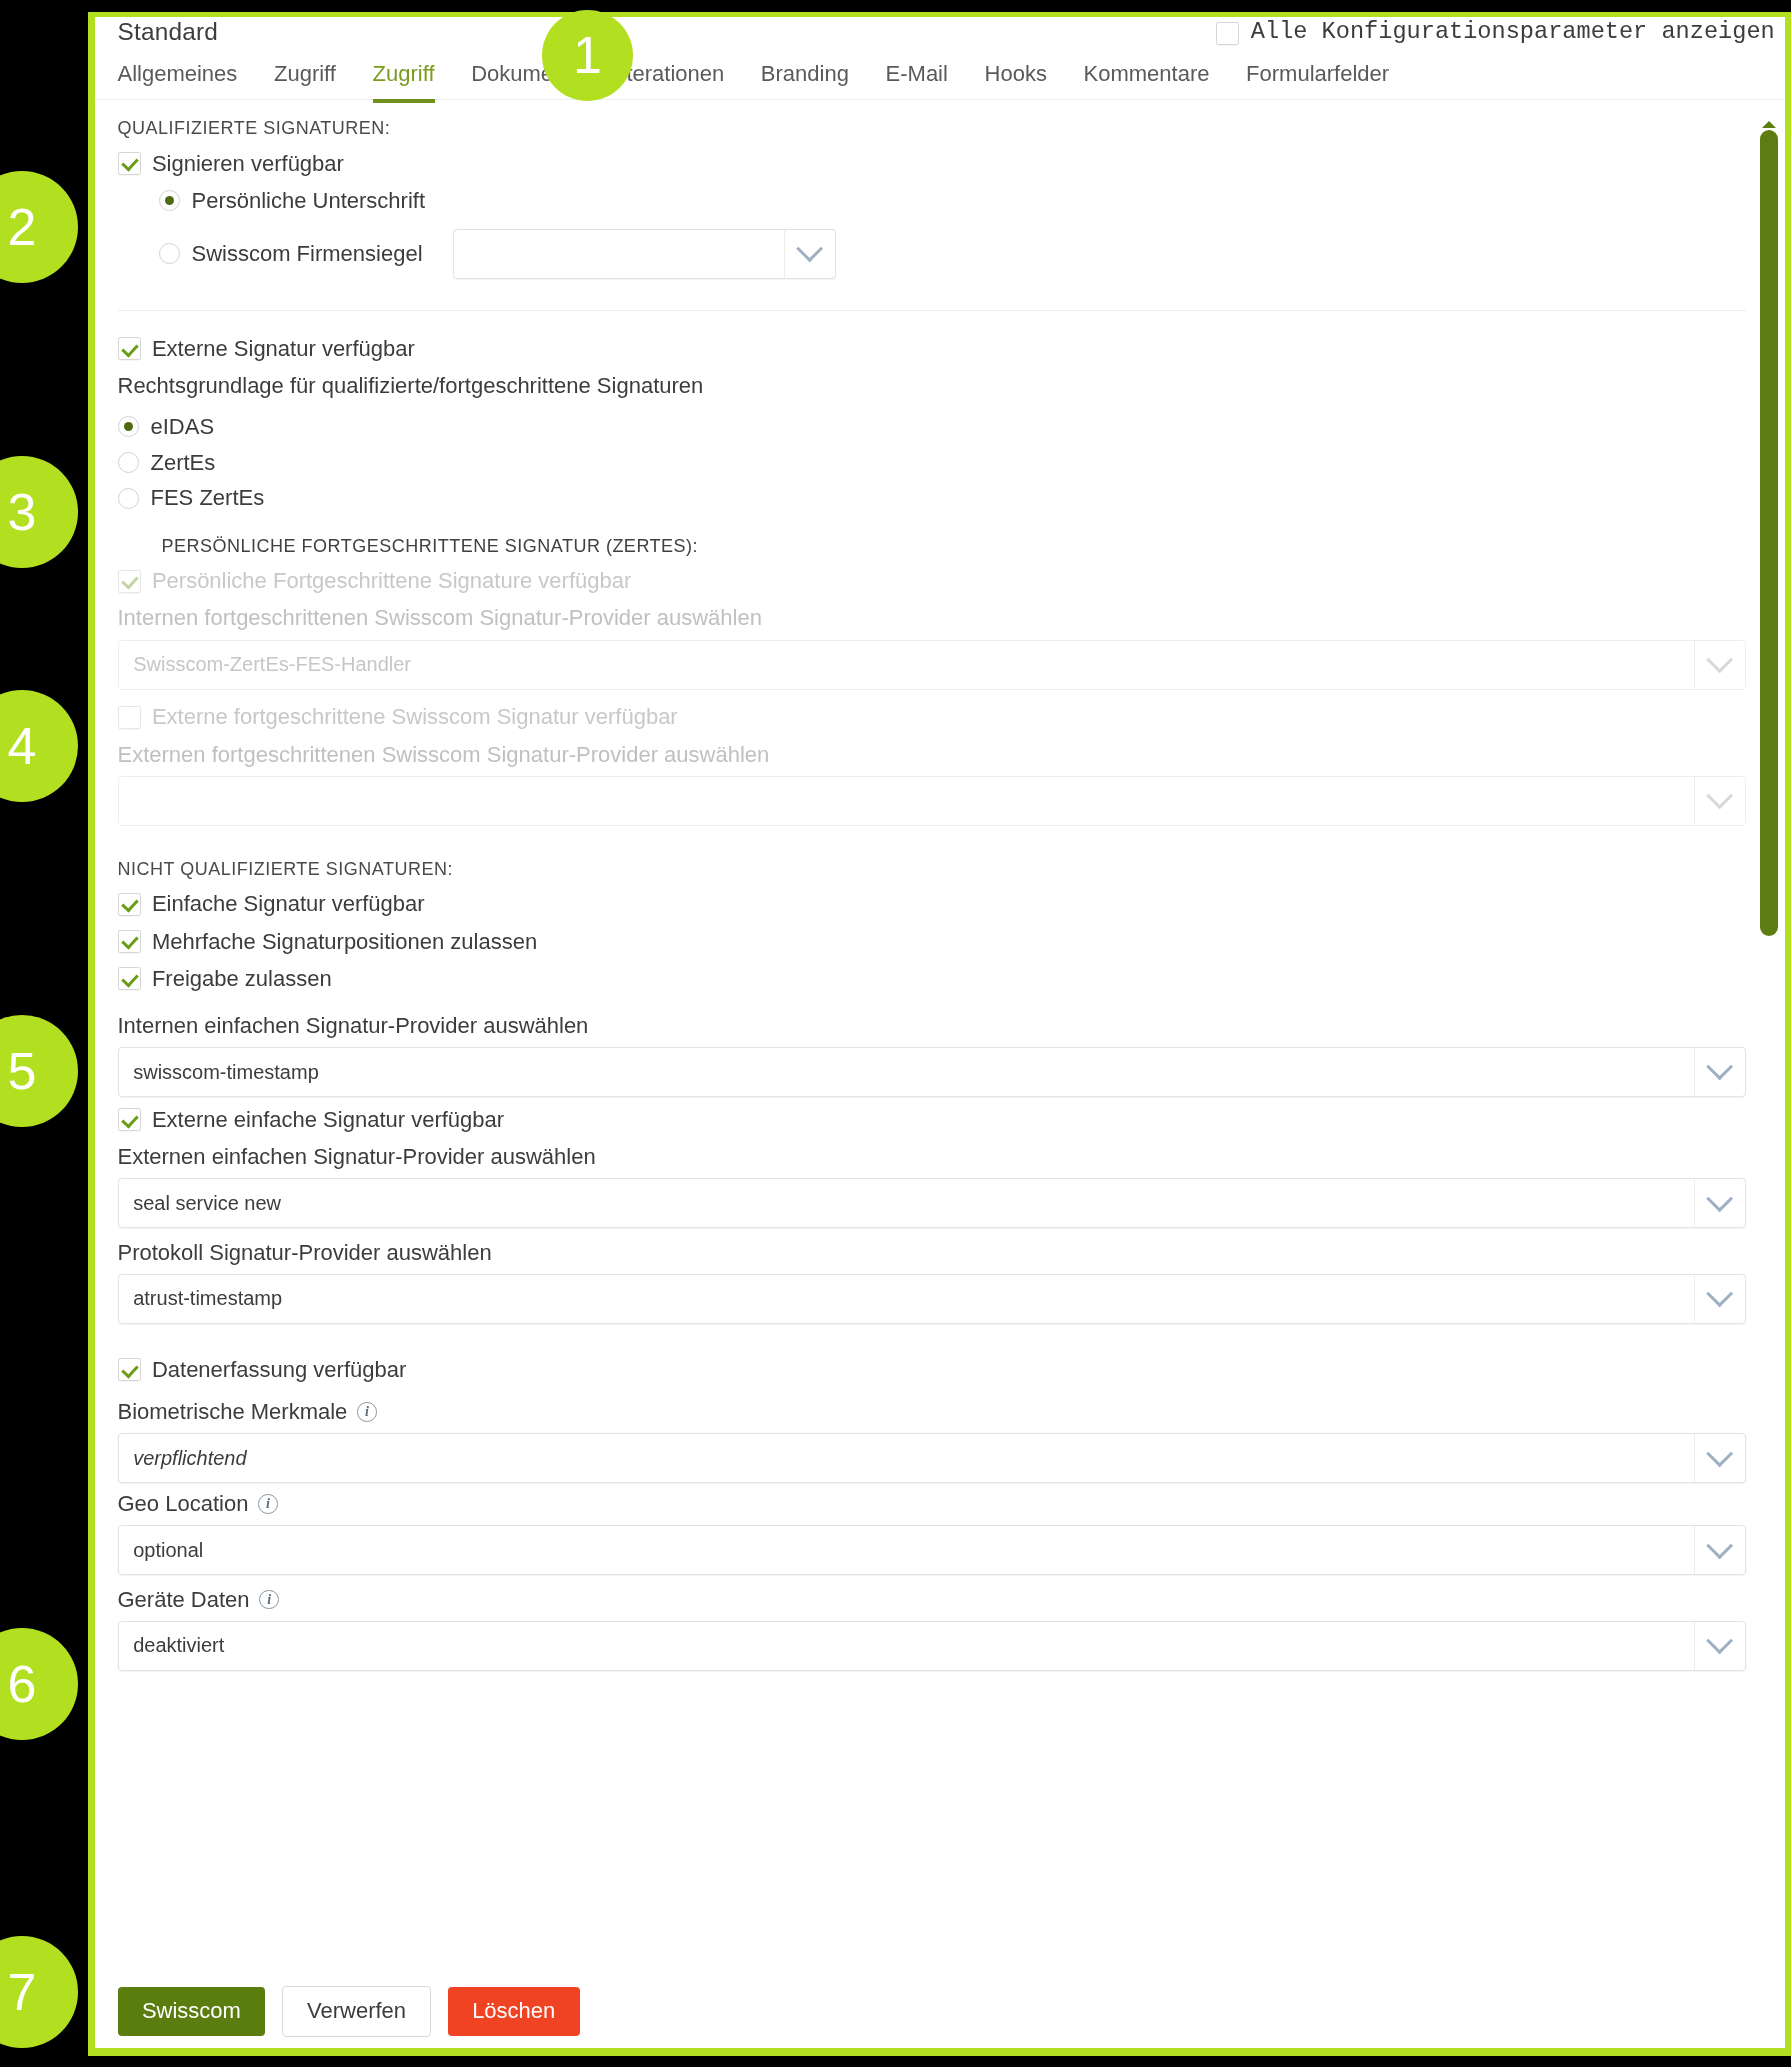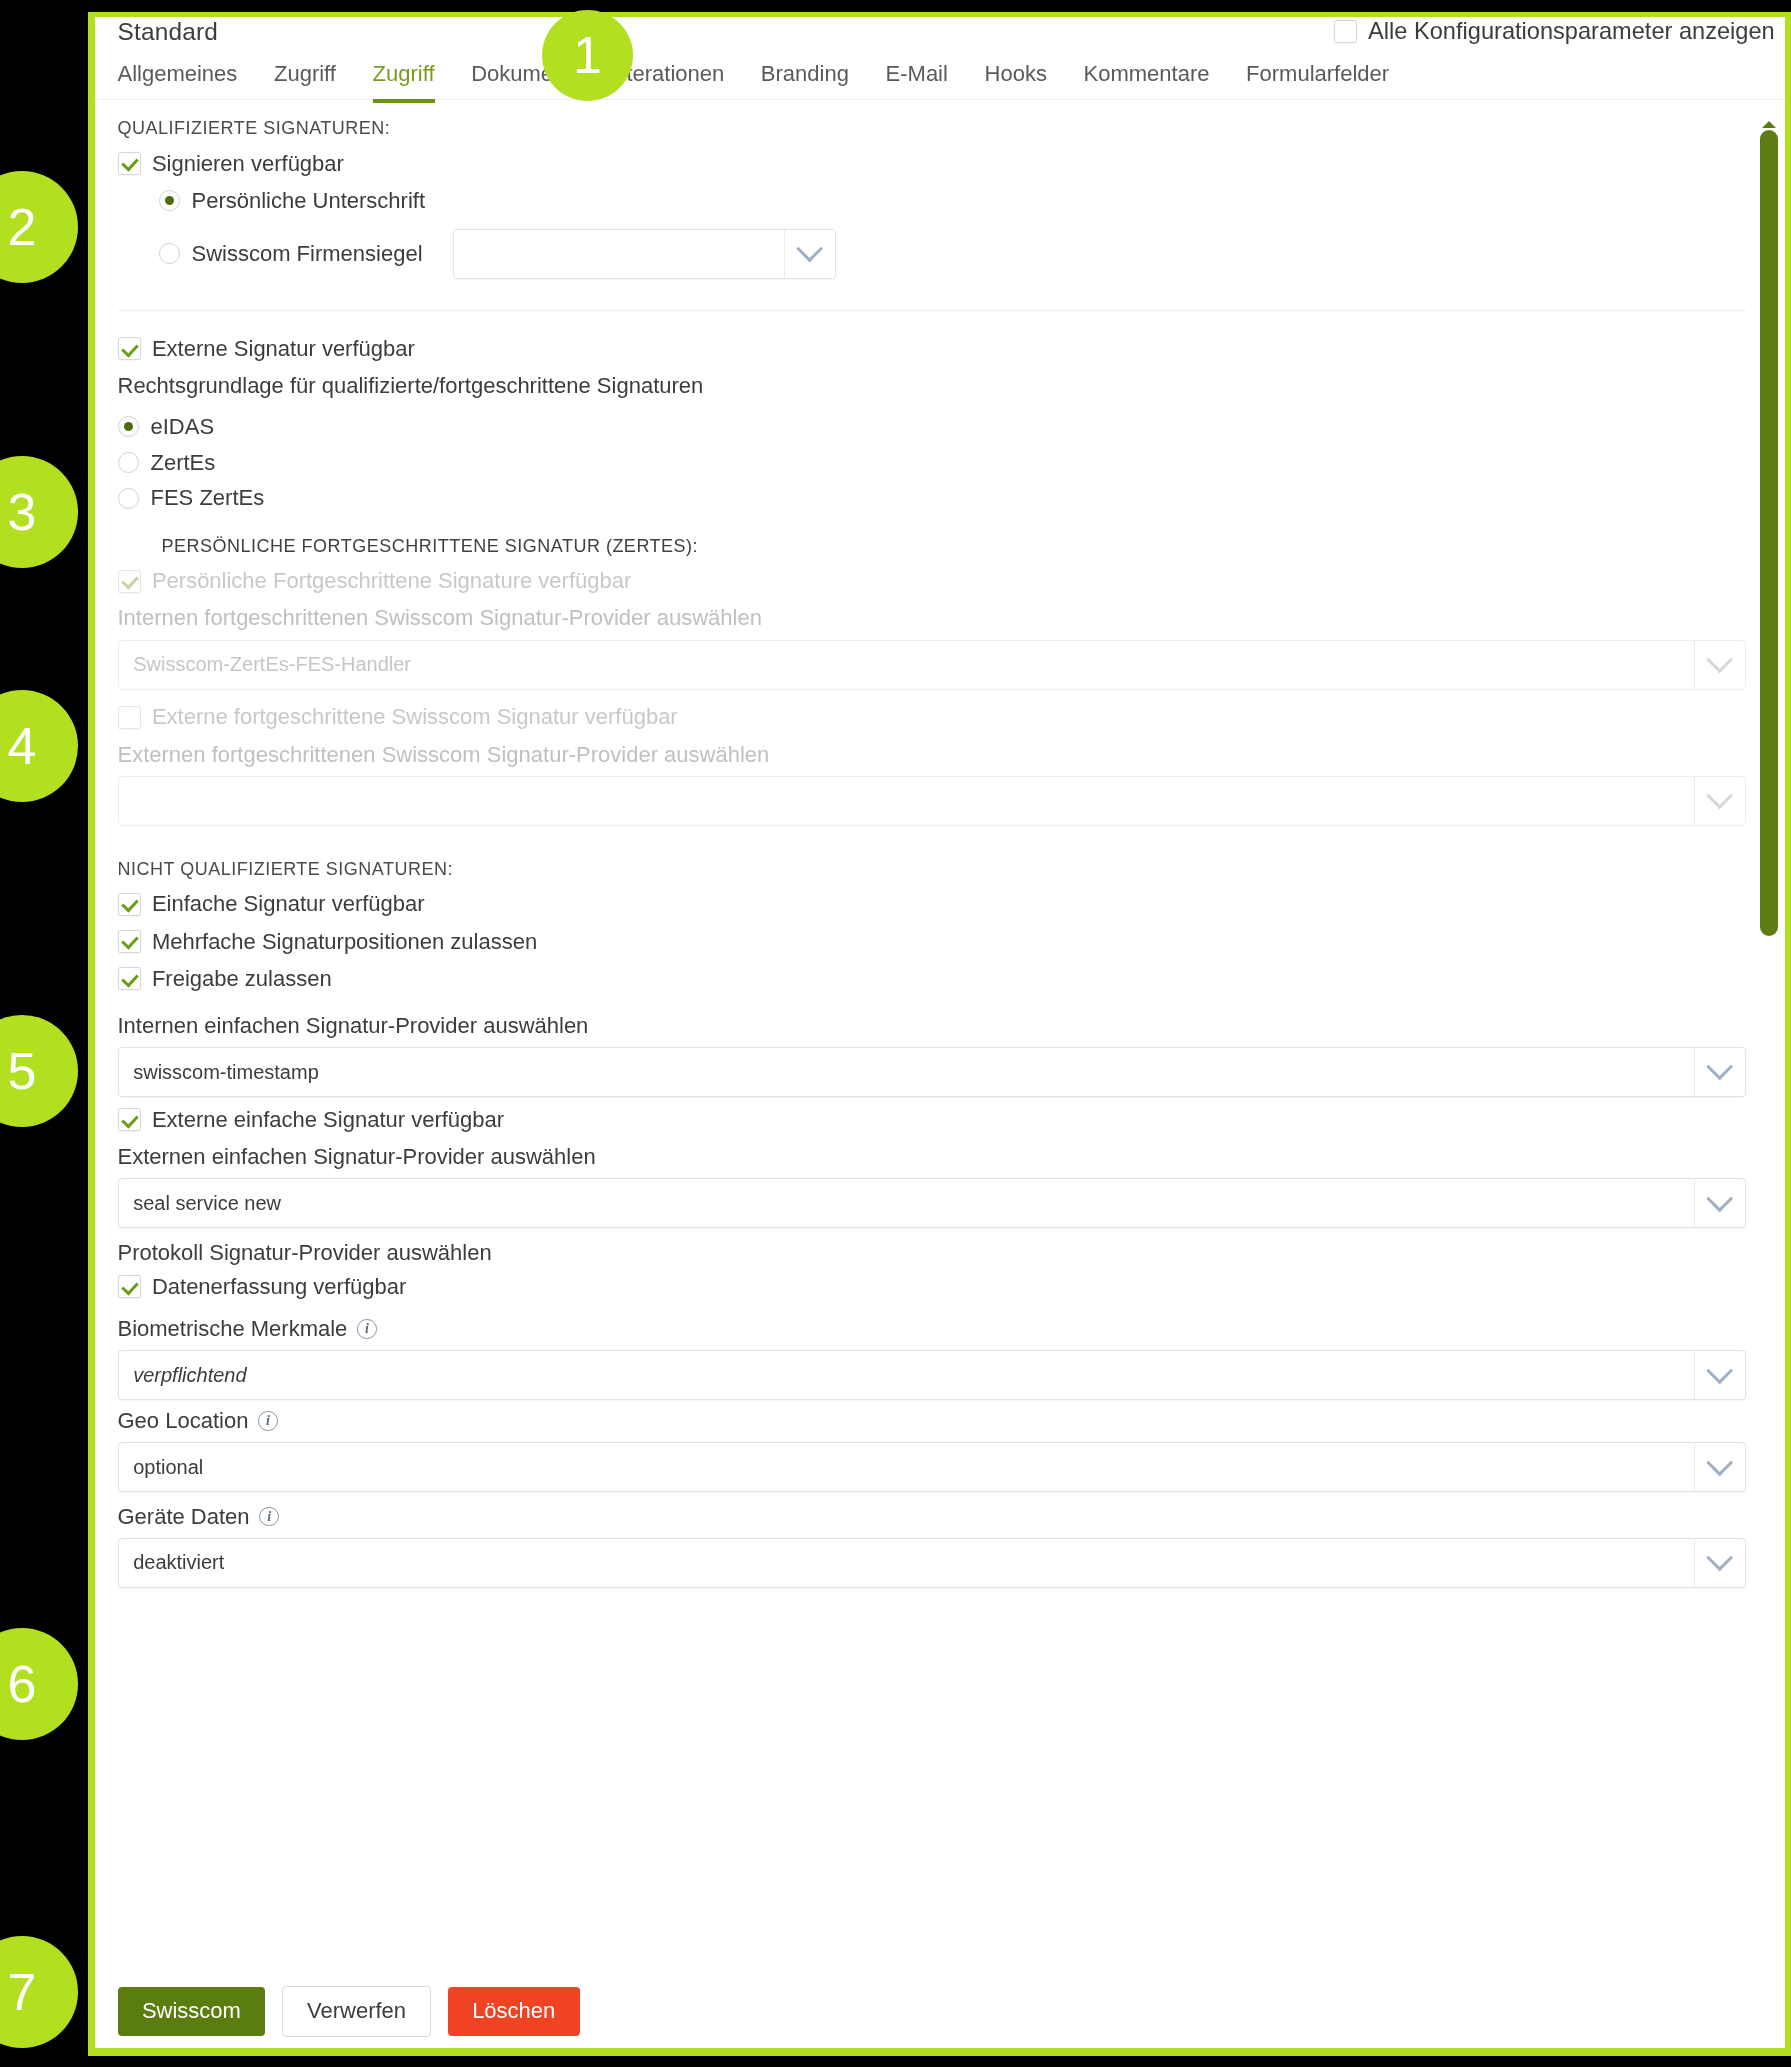--- a/index.html
+++ b/index.html
@@ -48,22 +48,23 @@
     top: 1.6px;
     font-size: 24.4px;
     color: #3c3c3c;
     letter-spacing: 0.2px;
   }
   #show-all-params {
     position: absolute;
     right: 9.8px;
     top: 1.6px;
     display: flex;
-    align-items: center;
+    align-items: flex-end;
     gap: 11.4px;
+    font-family: Liberation Mono, monospace;
   }
   .chk-box {
     width: 23px;
     height: 23px;
     border: 0.8px solid #d6d6d6;
     border-radius: 2.4px;
     background: #fff;
     box-sizing: border-box;
     position: relative;
     flex: 0 0 auto;
@@ -456,20 +457,26 @@
 
         <div class="field-label">Externen einfachen Signatur-Provider auswählen</div>
         <div class="select" style="margin-bottom:11.4px;">
           <span class="value">seal service new</span>
           <span class="caret-btn">
               <span class="caret"></span>
             </span>
         </div>
 
         <div class="field-label">Protokoll Signatur-Provider auswählen</div>
+        <div class="select" style="margin-bottom:33px;">
+          <span class="value">atrust-timestamp</span>
+          <span class="caret-btn">
+              <span class="caret"></span>
+            </span>
+        </div>
 
 
         <div class="chk-row" style="margin-bottom:16.3px;">
           <span class="chk-box checked"></span>
           <span class="lbl">Datenerfassung verfügbar</span>
         </div>
 
         <div class="field-label">
           <span>Biometrische Merkmale</span>
           <span class="info-icon">i</span>

